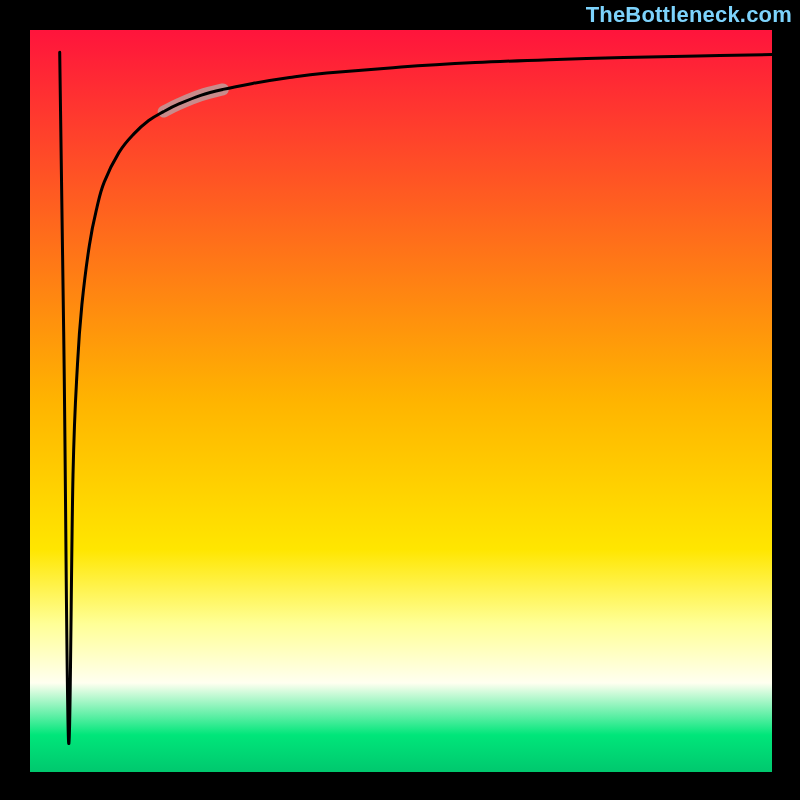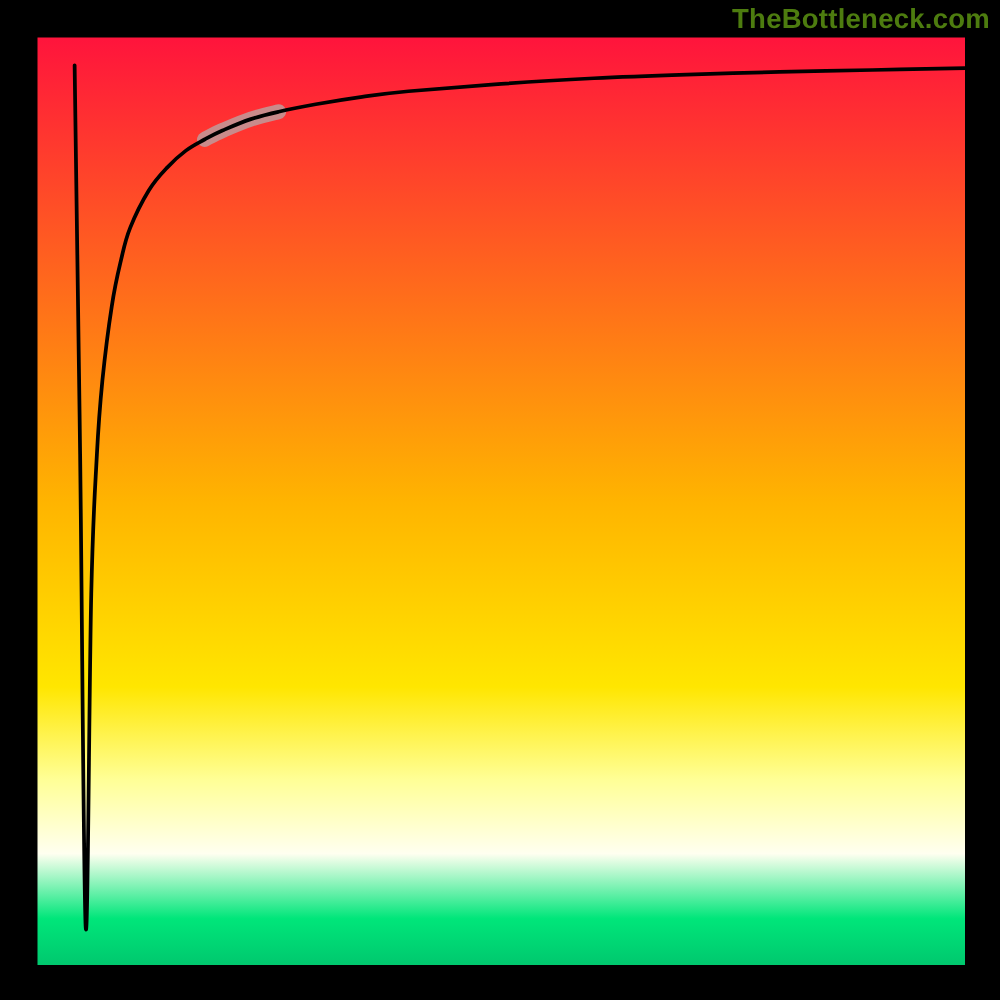--- a/index.html
+++ b/index.html
@@ -15,21 +15,21 @@
     width: 800px;
     height: 800px;
   }
   .watermark {
     position: absolute;
     top: 2px;
     right: 8px;
     font-family: Arial, Helvetica, sans-serif;
     font-size: 22px;
     font-weight: 600;
-    color: #4d7c0f;
+    color: #7dd3fc;
     letter-spacing: 0.2px;
     user-select: none;
   }
   svg { display: block; }
 </style>
 </head>
 <body>
 
 <div class="stage">
   <svg id="chart-svg" width="800" height="800" viewBox="0 0 800 800">

